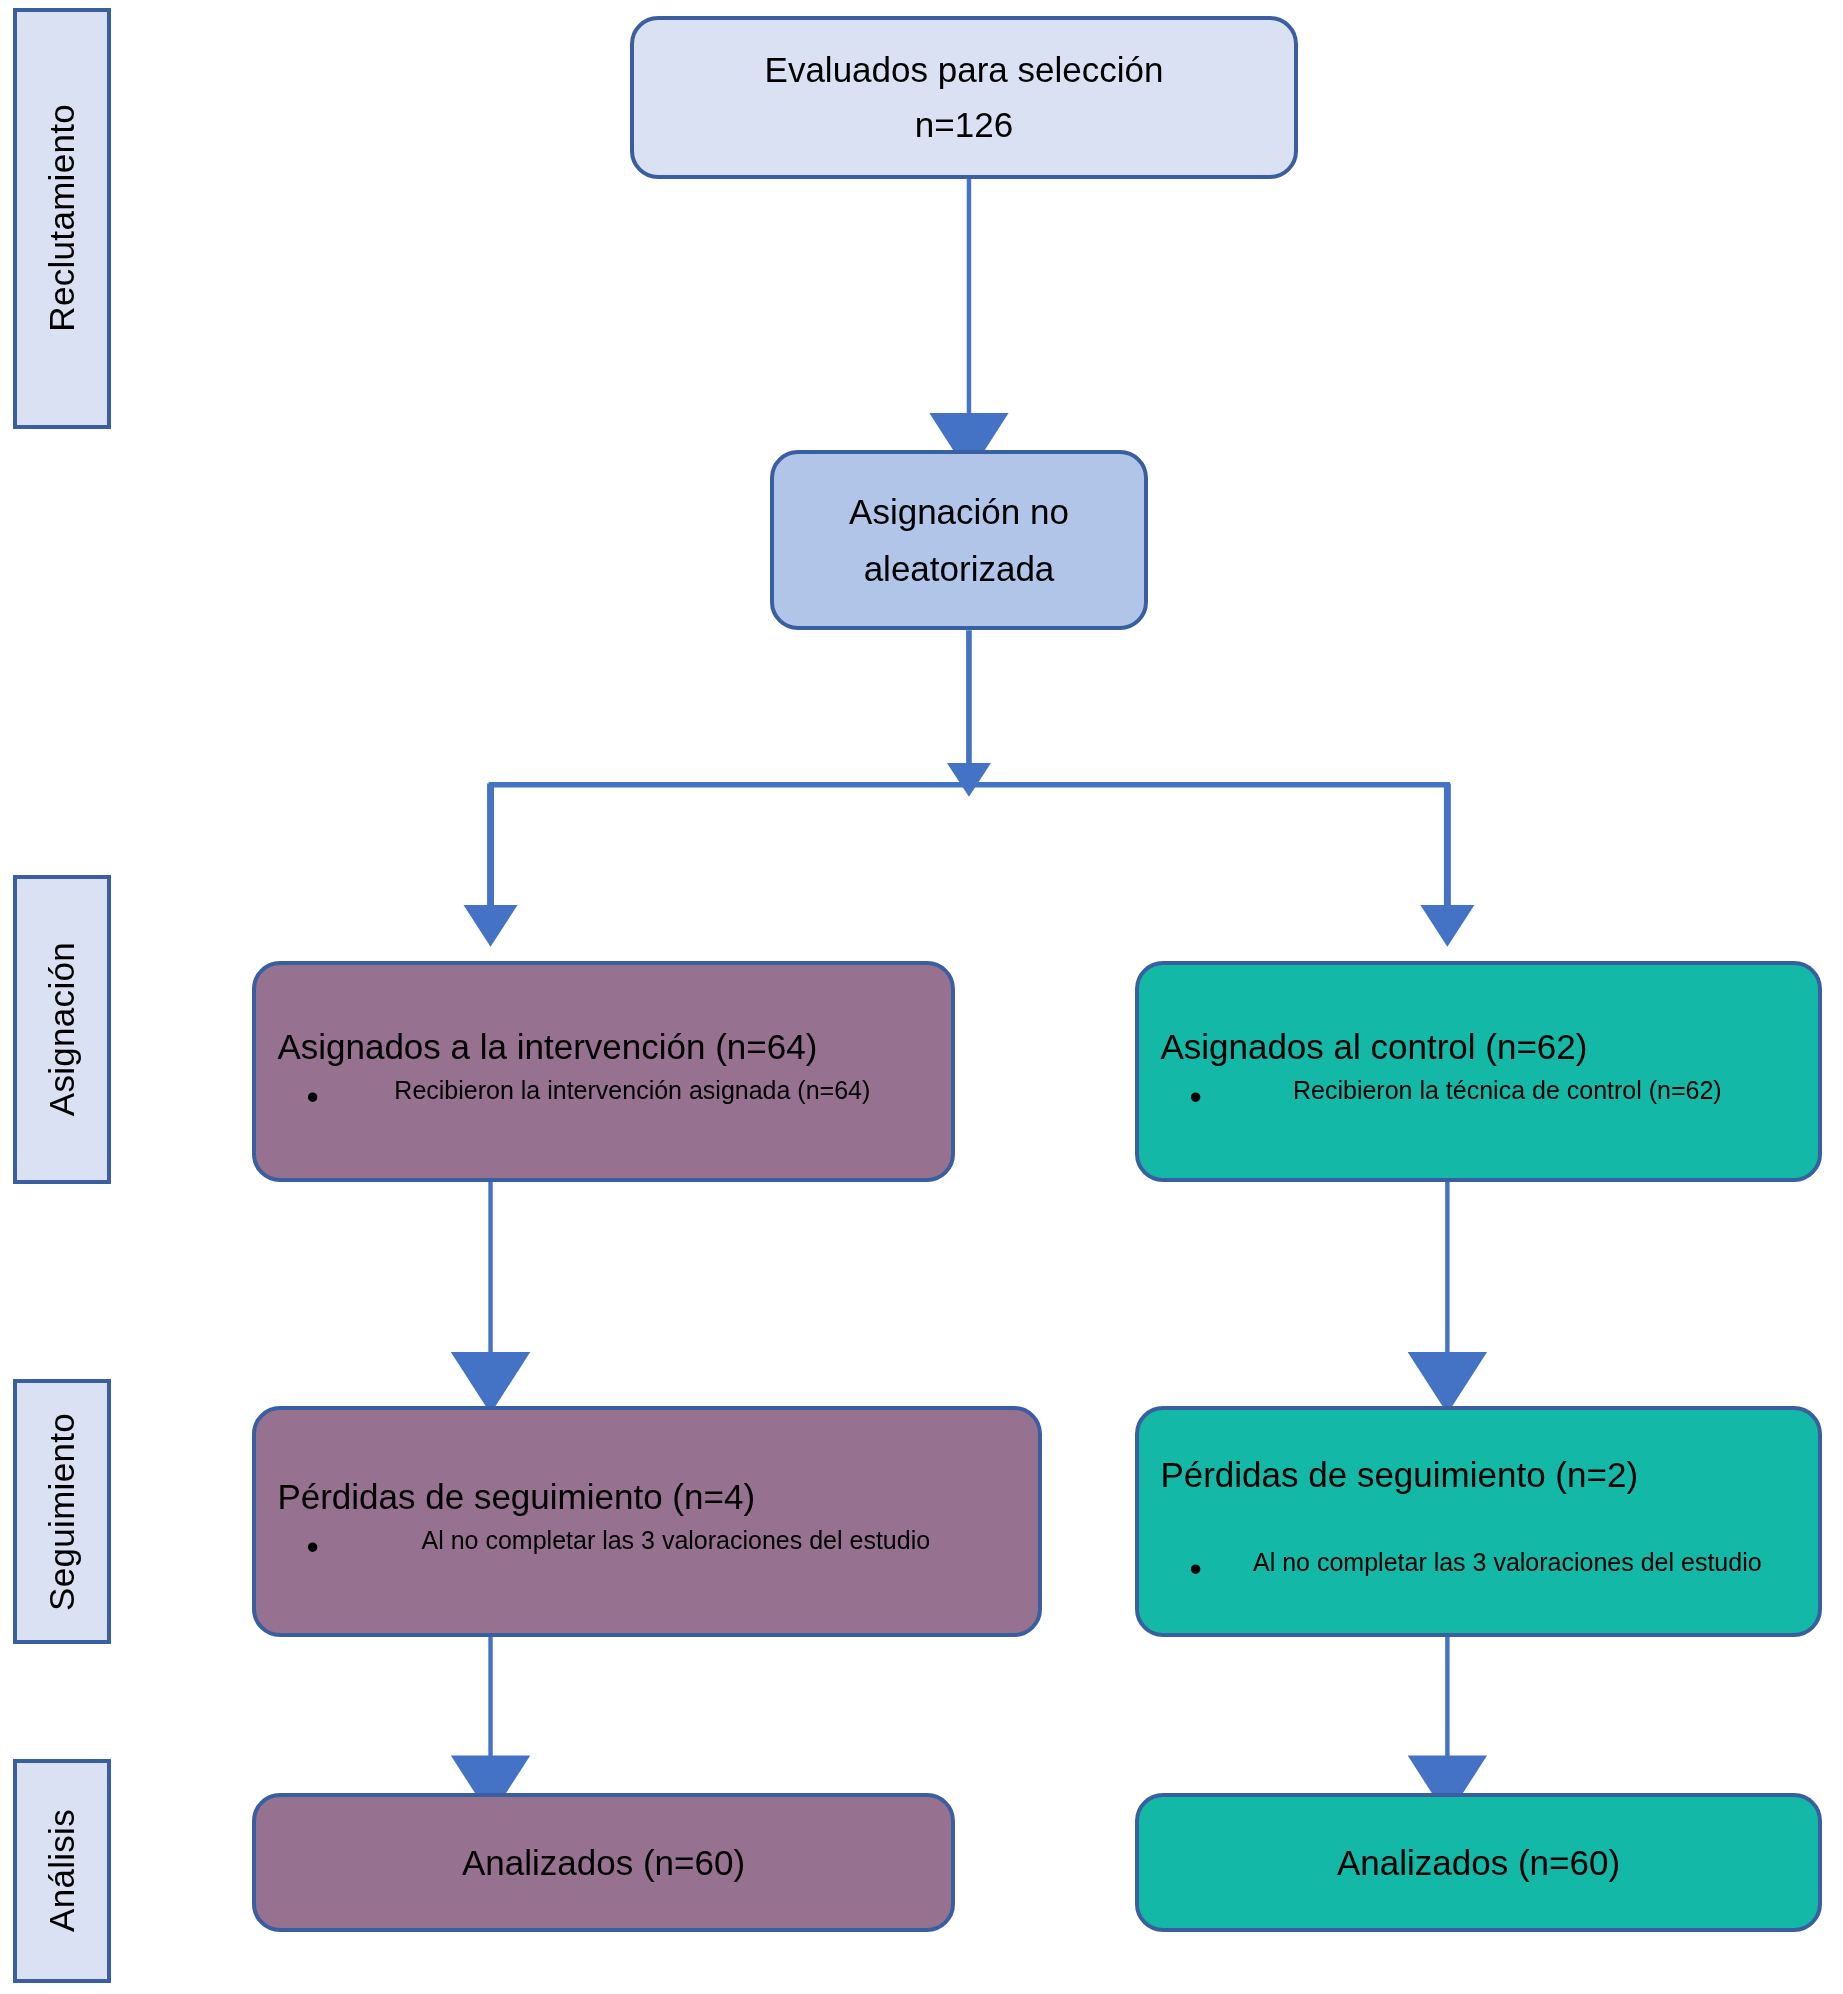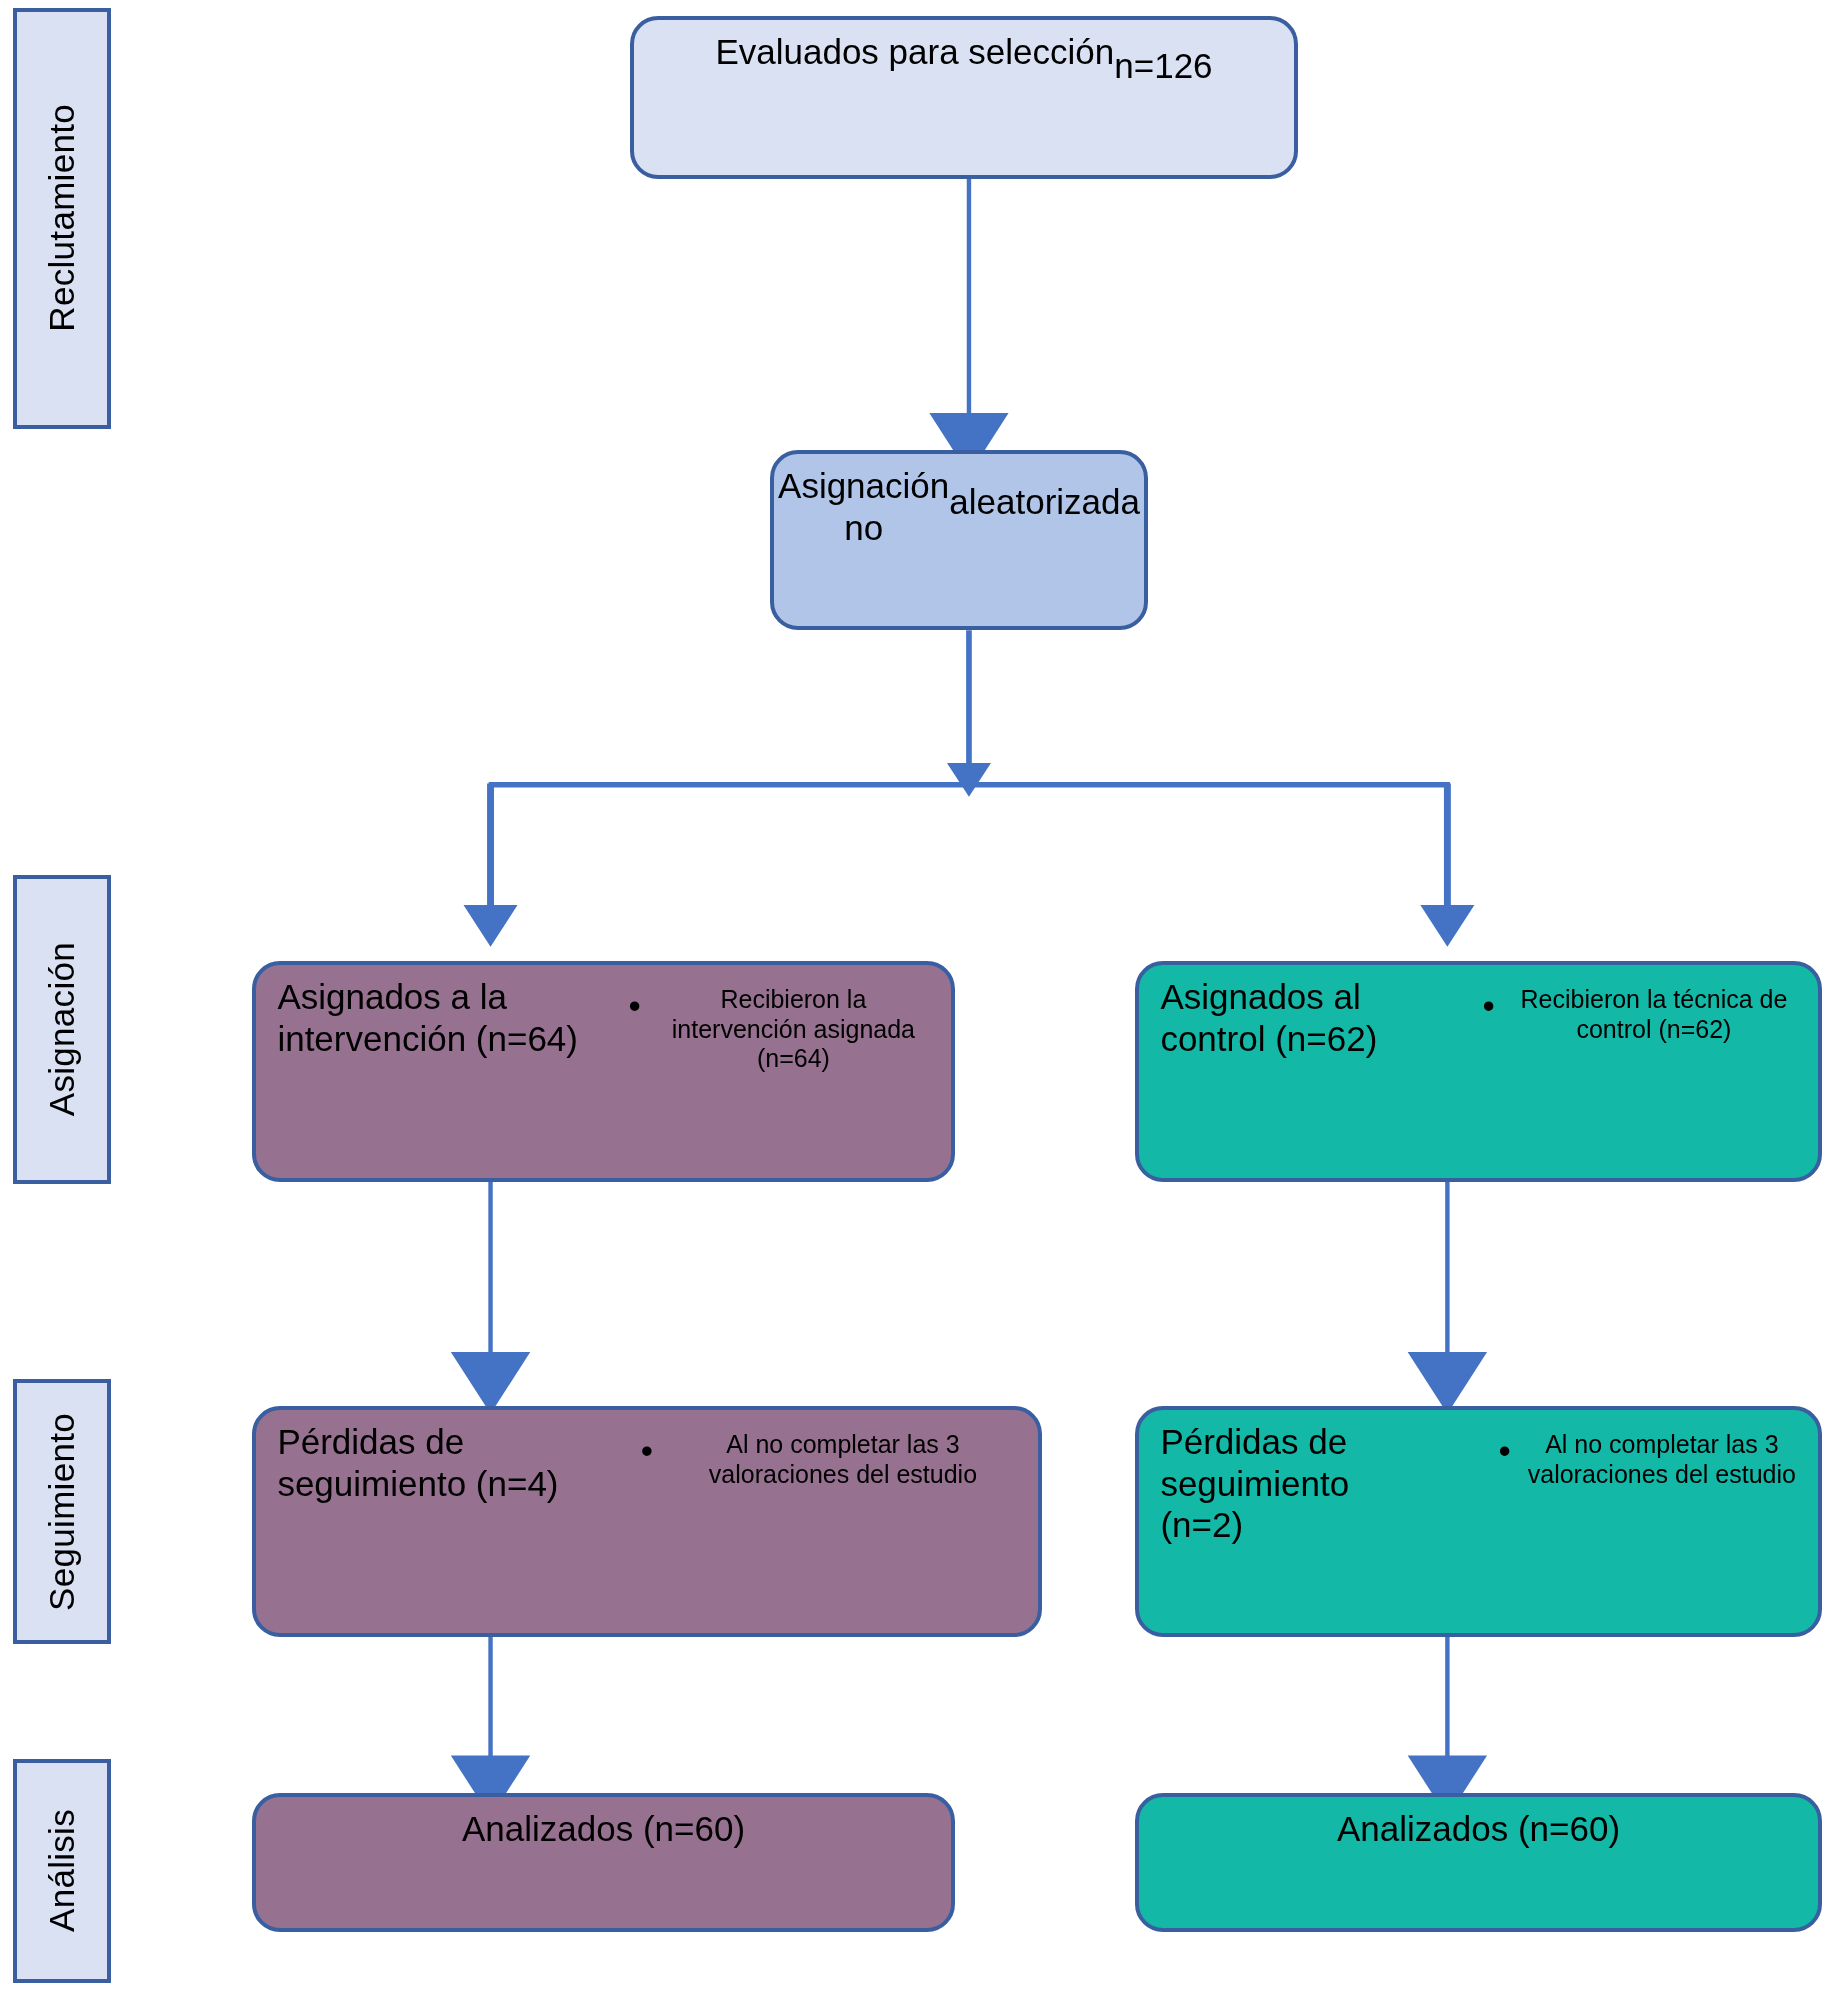--- a/index.html
+++ b/index.html
@@ -39,21 +39,21 @@
     line-height: 1;
   }
 
   
   .node {
     position: absolute;
     box-sizing: border-box;
     border: 4.4px solid #3A5FA0;
     border-radius: 28px;
     display: flex;
-    flex-direction: row;
+    flex-direction: column;
     align-items: stretch;
     justify-content: center;
     padding: 11.3px 21.4px;
     color: #000000;
   }
   .node .line {
     font-size: 35px;
     line-height: 1.18;
     text-align: center;
     white-space: pre-wrap;

